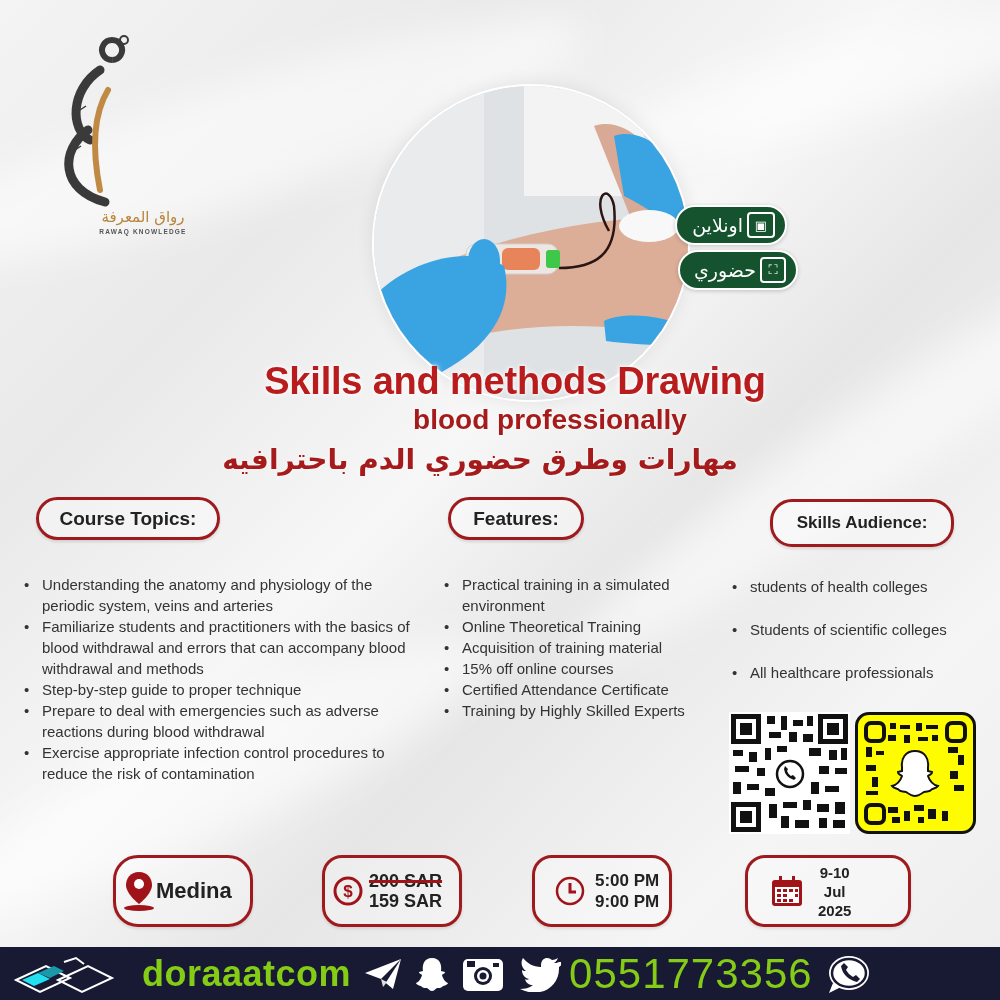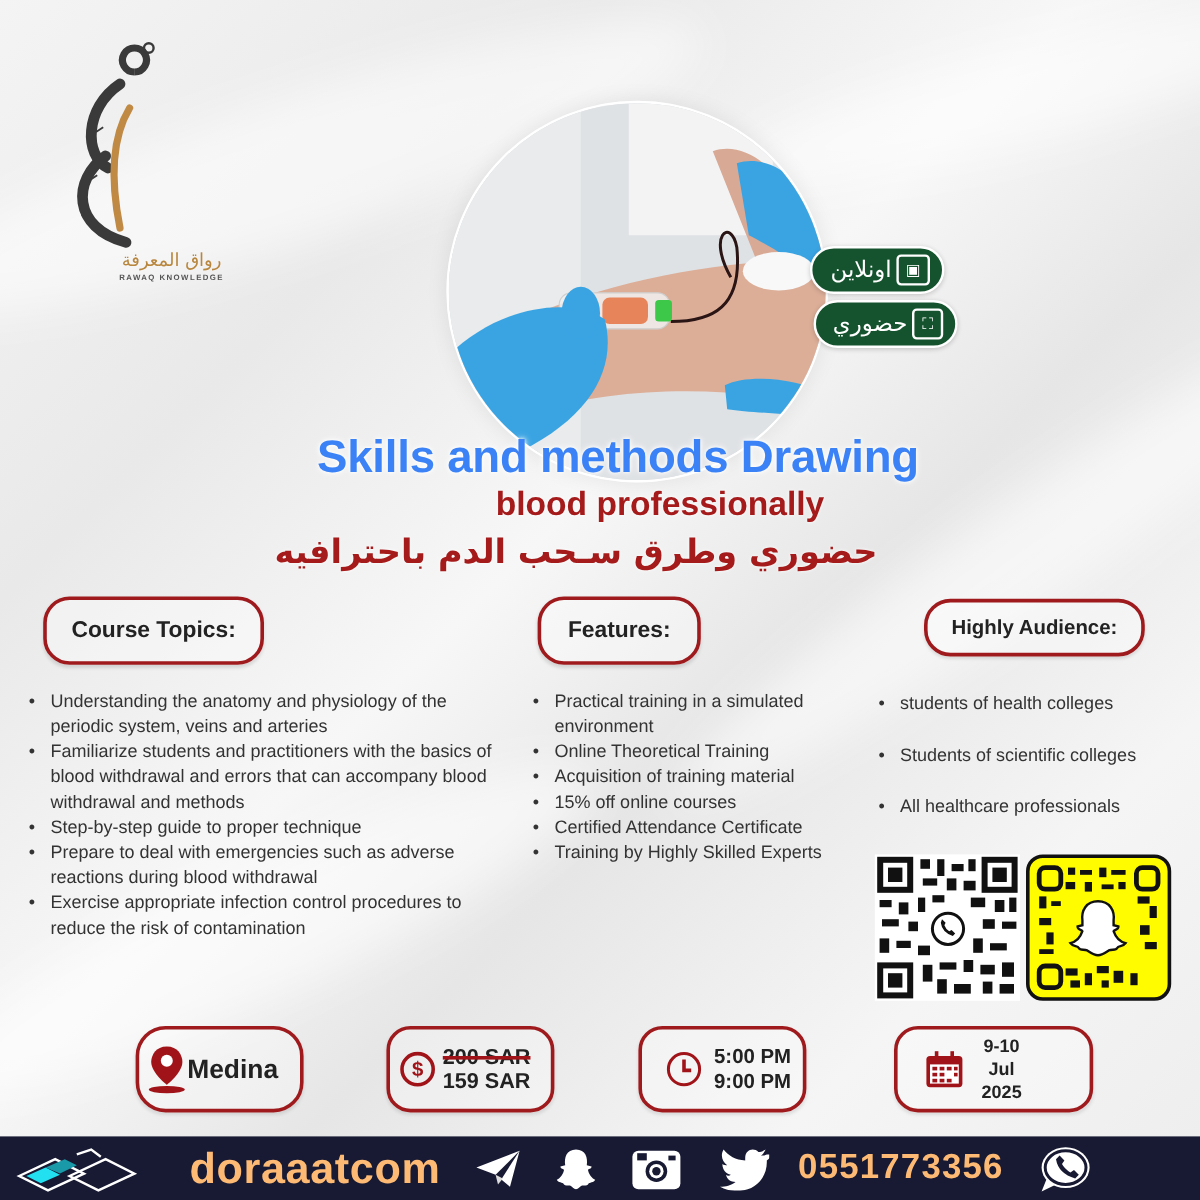--- a/index.html
+++ b/index.html
@@ -31,27 +31,27 @@
     position: absolute; height: 40px; border-radius: 20px; background: #14532d;
     display: flex; align-items: center; justify-content: flex-end; padding: 0 10px 0 14px; gap: 4px;
     color: #fff; font-size: 19px; font-family: "DejaVu Sans", sans-serif; border: 2px solid #fff;
     box-shadow: 0 1px 4px rgba(0,0,0,0.2);
   }
   .mode .ic { width: 28px; height: 26px; border: 2px solid #fff; border-radius: 4px; display: flex; align-items: center; justify-content: center; font-size: 13px; }
   .mode-online { left: 675px; top: 205px; width: 112px; }
   .mode-inperson { left: 678px; top: 250px; width: 120px; }
 
   
-  .title-en1 { position: absolute; left: 0; width: 1000px; top: 360px; text-align: center; font-size: 38px; font-weight: bold; color: #3b82f6; letter-spacing: -0.2px; text-shadow: 0 0 3px #fff, 0 0 6px #fff; padding-left: 30px; }
+  .title-en1 { position: absolute; left: 0; width: 1000px; top: 360px; text-align: center; font-size: 38px; font-weight: bold; color: #b91c1c; letter-spacing: -0.2px; text-shadow: 0 0 3px #fff, 0 0 6px #fff; padding-left: 30px; }
   .title-en2 { position: absolute; left: 0; width: 1000px; top: 404px; text-align: center; font-size: 28px; font-weight: bold; color: #a51b1b; text-shadow: 0 0 3px #fff; padding-left: 100px; }
   .title-ar { position: absolute; left: 0; width: 1000px; top: 443px; text-align: center; font-size: 28px; font-weight: bold; color: #a51b1b; font-family: "DejaVu Sans", sans-serif; direction: rtl; text-shadow: 0 0 3px #fff; padding-right: 40px; }
 
   
   .pill {
-    position: absolute; height: 57px; border: 3px solid #9e1a1d; border-radius: 22px;
+    position: absolute; height: 43px; border: 3px solid #9e1a1d; border-radius: 22px;
     display: flex; align-items: center; justify-content: center;
     font-size: 19px; font-weight: bold; color: #222; background: rgba(255,255,255,0.35);
     box-shadow: 0 2px 3px rgba(0,0,0,0.12);
   }
   .pill-topics { left: 36px; top: 497px; width: 184px; }
   .pill-features { left: 448px; top: 497px; width: 136px; }
   .pill-audience { left: 770px; top: 499px; width: 184px; height: 48px; font-size: 17px; }
 
   ul.list { position: absolute; list-style: none; font-size: 15px; color: #333; line-height: 21px; }
   ul.list li { position: relative; padding-left: 20px; }
@@ -77,24 +77,24 @@
   .card-time { left: 532px; width: 140px; padding-left: 20px; }
   .card-date { left: 745px; width: 166px; padding-left: 22px; }
   .price-text { display: flex; flex-direction: column; font-size: 18px; line-height: 20px; margin-left: 6px; }
   .price-old { text-decoration: line-through; text-decoration-color: #a01419; text-decoration-thickness: 3px; }
   .time-text { display: flex; flex-direction: column; font-size: 17px; line-height: 21px; margin-left: 10px; }
   .date-text { display: flex; flex-direction: column; font-size: 15px; line-height: 19px; margin-left: 14px; text-align: center; }
 
   
   .footer {
     position: absolute; left: 0; top: 947px; width: 1000px; height: 53px; background: #181a33;
-    display: flex; align-items: center; color: #fdba74; gap: 16px;
+    display: flex; align-items: center; color: #84cc16;
   }
   .footer .brand { font-size: 36px; font-weight: bold; margin-left: 24px; letter-spacing: 0.5px; }
-  .footer .phone { font-size: 29px; font-weight: bold; margin-left: 8px; letter-spacing: 1px; }
+  .footer .phone { font-size: 42px; font-weight: normal; margin-left: 8px; letter-spacing: 1px; }
   .ficon { display: inline-flex; align-items: center; justify-content: center; margin-left: 12px; }
 </style>
 </head>
 <body>
 
 <div class="silk">
   <div style="left:-100px;top:80px;width:700px;height:120px;transform:rotate(-18deg);"></div>
   <div style="left:500px;top:420px;width:700px;height:90px;transform:rotate(-35deg);"></div>
   <div style="left:-80px;top:720px;width:600px;height:110px;transform:rotate(-25deg);"></div>
   <div style="left:600px;top:40px;width:500px;height:80px;transform:rotate(-15deg);"></div>
@@ -143,25 +143,25 @@
   <span>اونلاين</span>
   <span class="ic">▣</span>
 </div>
 <div class="mode mode-inperson">
   <span>حضوري</span>
   <span class="ic">⛶</span>
 </div>
 
 <div class="title-en1">Skills and methods Drawing</div>
 <div class="title-en2">blood professionally</div>
-<div class="title-ar">حضوري وطرق سـحب الدم باحترافيه</div>
+<div class="title-ar">مهارات وطرق حضوري الدم باحترافيه</div>
 
 <div class="pill pill-topics">Course Topics:</div>
 <div class="pill pill-features">Features:</div>
-<div class="pill pill-audience">Highly Audience:</div>
+<div class="pill pill-audience">Skills Audience:</div>
 
 <ul class="list list-topics">
   <li>Understanding the anatomy and physiology of the periodic system, veins and arteries</li>
   <li>Familiarize students and practitioners with the basics of blood withdrawal and errors that can accompany blood withdrawal and methods</li>
   <li>Step-by-step guide to proper  technique</li>
   <li>Prepare to deal with emergencies such as adverse reactions during blood withdrawal</li>
   <li>Exercise appropriate infection control procedures to reduce the risk of contamination</li>
 </ul>
 <ul class="list list-features">
   <li>Practical training in a simulated environment</li>

